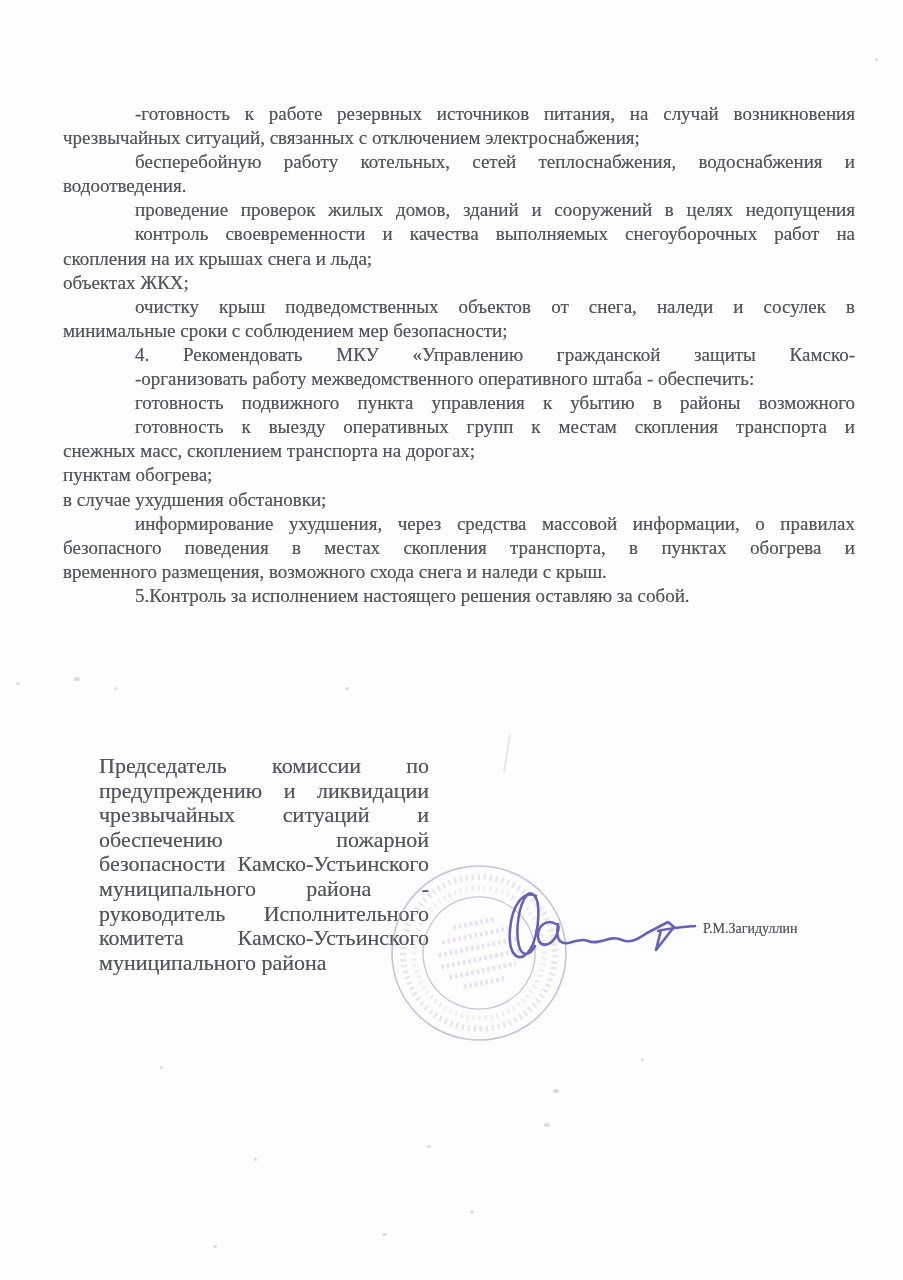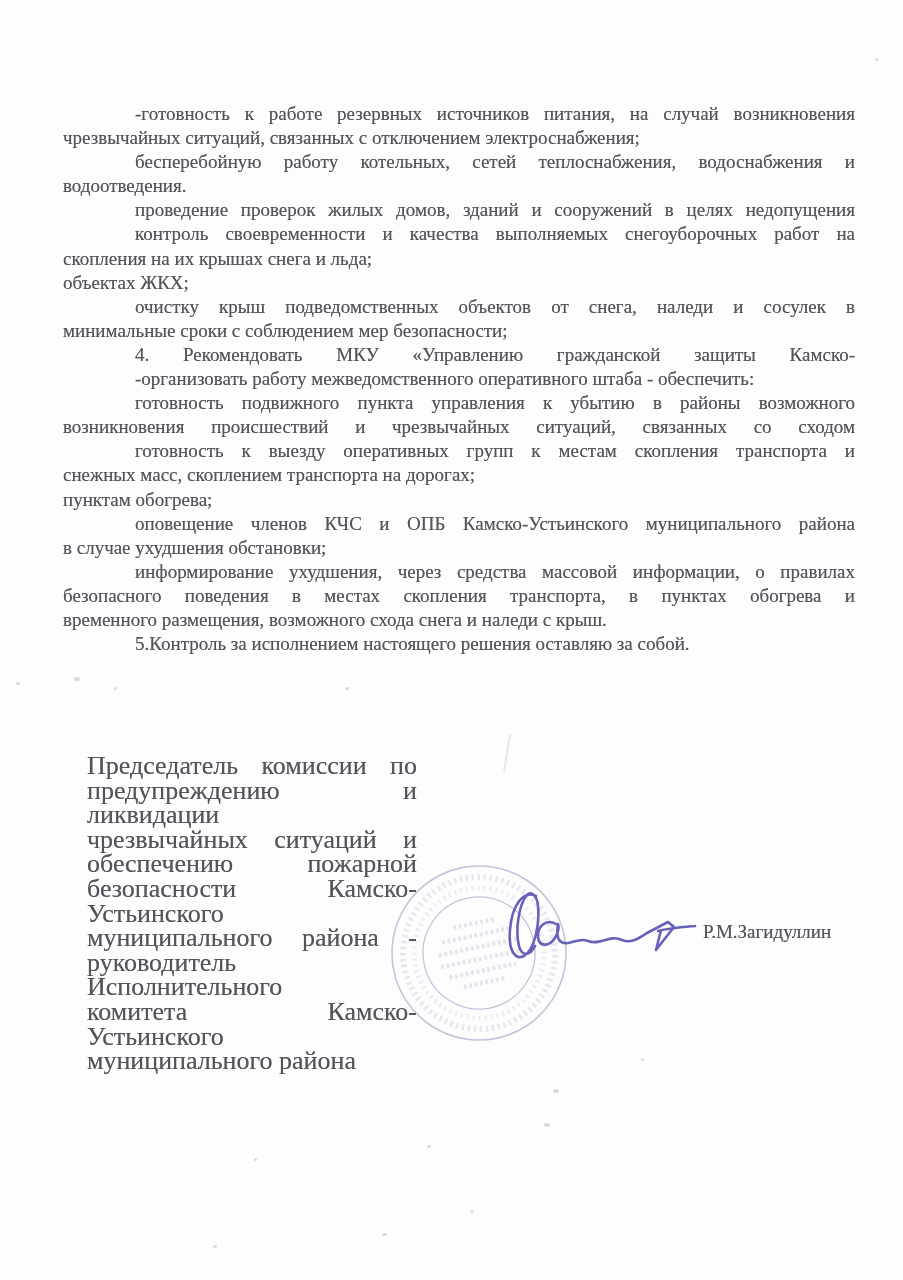--- a/index.html
+++ b/index.html
@@ -30,31 +30,31 @@
   }
   .doc-text .line.fill,
   .sig-block .line.fill {
     text-align-last: justify;
   }
   .doc-text .line.first { text-indent: 72px; }
 
   
   .sig-block {
     position: absolute;
-    left: 87px; top: 754px; width: 330px;
-    font-size: 26px;
+    left: 99px; top: 754px; width: 330px;
+    font-size: 22px;
     line-height: 24.6px;
     color: var(--c-text, #54555c);
     text-shadow: 0 0 0.6px rgba(84,85,92,0.65);
   }
 
   .signer-name {
     position: absolute;
     left: 703px; top: 921px;
-    font-size: 19px;
+    font-size: 14px;
     color: var(--c-text, #54555c);
     text-shadow: 0 0 0.6px rgba(84,85,92,0.65);
     white-space: nowrap;
   }
 
   
   .stamp {
     position: absolute;
     left: 389px; top: 863px;
     width: 180px; height: 180px;
@@ -98,25 +98,23 @@
       <div class="line">водоотведения.</div>
       <div class="line first fill">проведение проверок жилых домов, зданий и сооружений в целях недопущения</div>
       <div class="line first fill">контроль своевременности и качества выполняемых снегоуборочных работ на</div>
       <div class="line">скопления на их крышах снега и льда;</div>
       <div class="line">объектах ЖКХ;</div>
       <div class="line first fill">очистку крыш подведомственных объектов от снега, наледи и сосулек в</div>
       <div class="line">минимальные сроки с соблюдением мер безопасности;</div>
       <div class="line first fill">4. Рекомендовать МКУ «Управлению гражданской защиты Камско-</div>
       <div class="line first">-организовать работу межведомственного оперативного штаба - обеспечить:</div>
       <div class="line first fill">готовность подвижного пункта управления к убытию в районы возможного</div>
-      <div class="line fill">возникновения происшествий и чрезвычайных ситуаций, связанных со сходом</div>
       <div class="line first fill">готовность к выезду оперативных групп к местам скопления транспорта и</div>
       <div class="line">снежных масс, скоплением транспорта на дорогах;</div>
       <div class="line">пунктам обогрева;</div>
-      <div class="line first fill">оповещение членов КЧС и ОПБ Камско-Устьинского муниципального района</div>
       <div class="line">в случае ухудшения обстановки;</div>
       <div class="line first fill">информирование ухудшения, через средства массовой информации, о правилах</div>
       <div class="line fill">безопасного поведения в местах скопления транспорта, в пунктах обогрева и</div>
       <div class="line">временного размещения, возможного схода снега и наледи с крыш.</div>
       <div class="line first">5.Контроль за исполнением настоящего решения оставляю за собой.</div>
     </div>
 
   <div class="sig-block">
       <div class="line fill">Председатель комиссии по</div>
       <div class="line fill">предупреждению и ликвидации</div>

